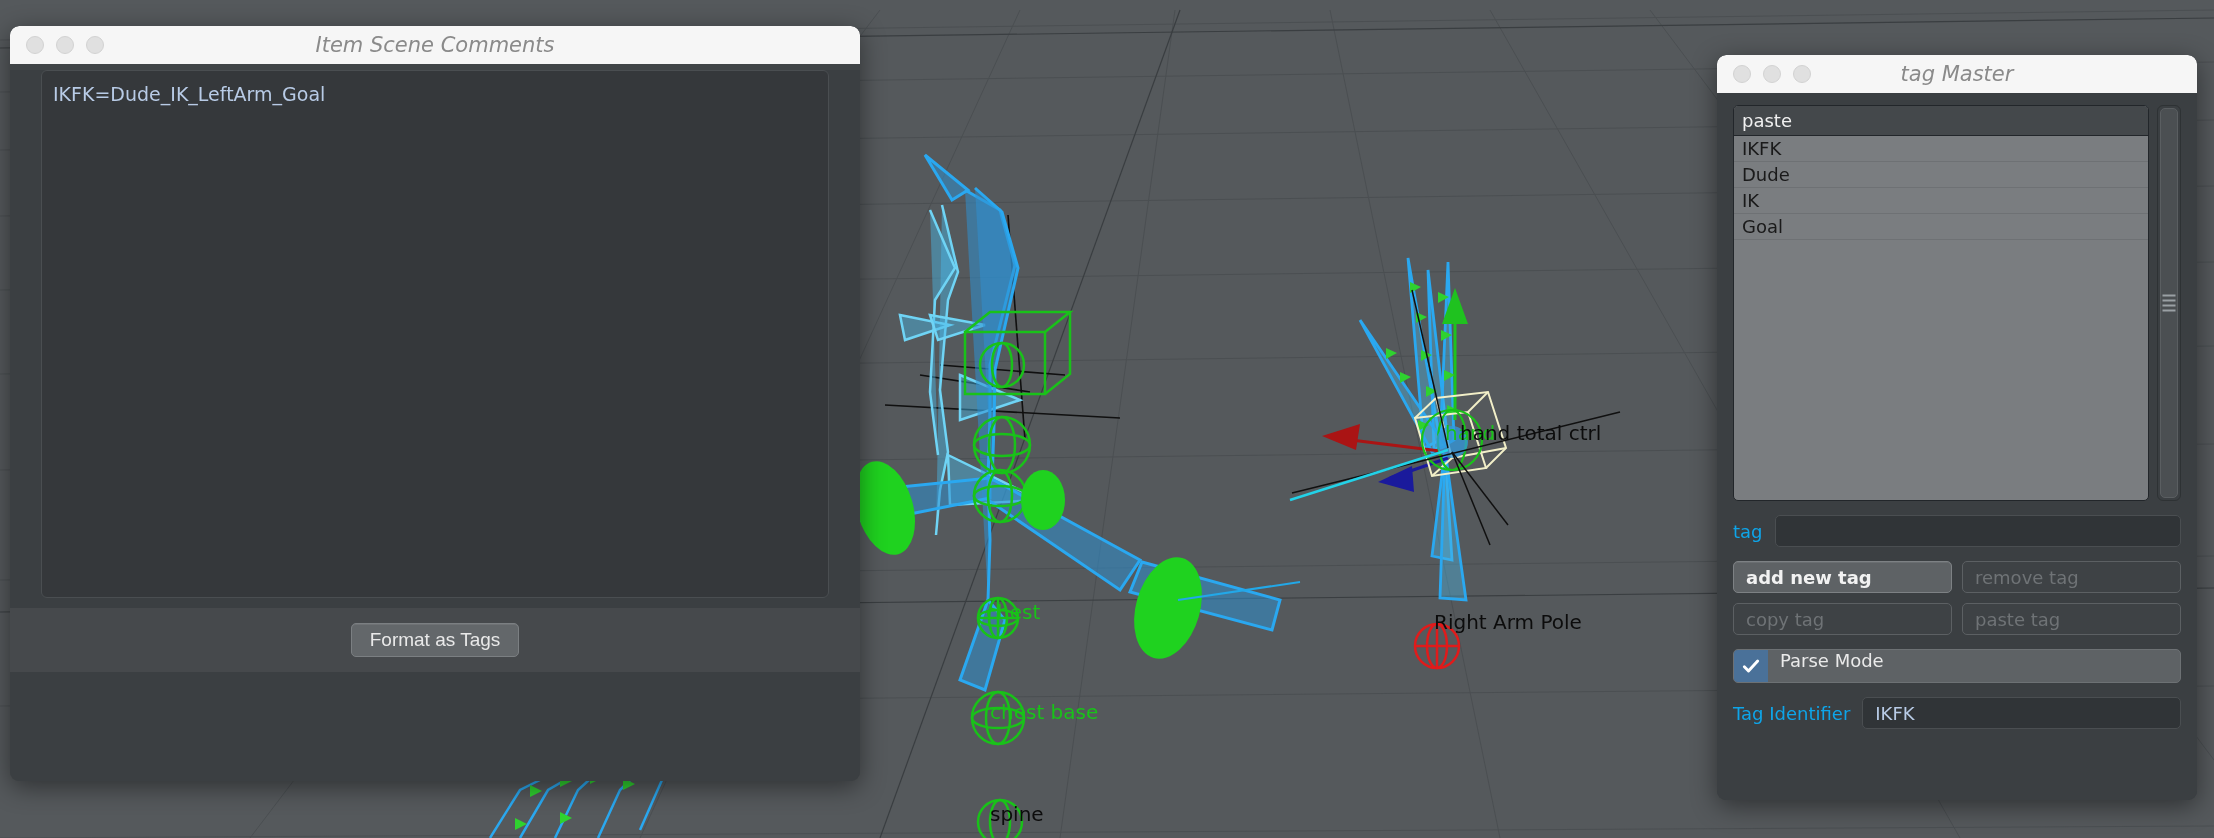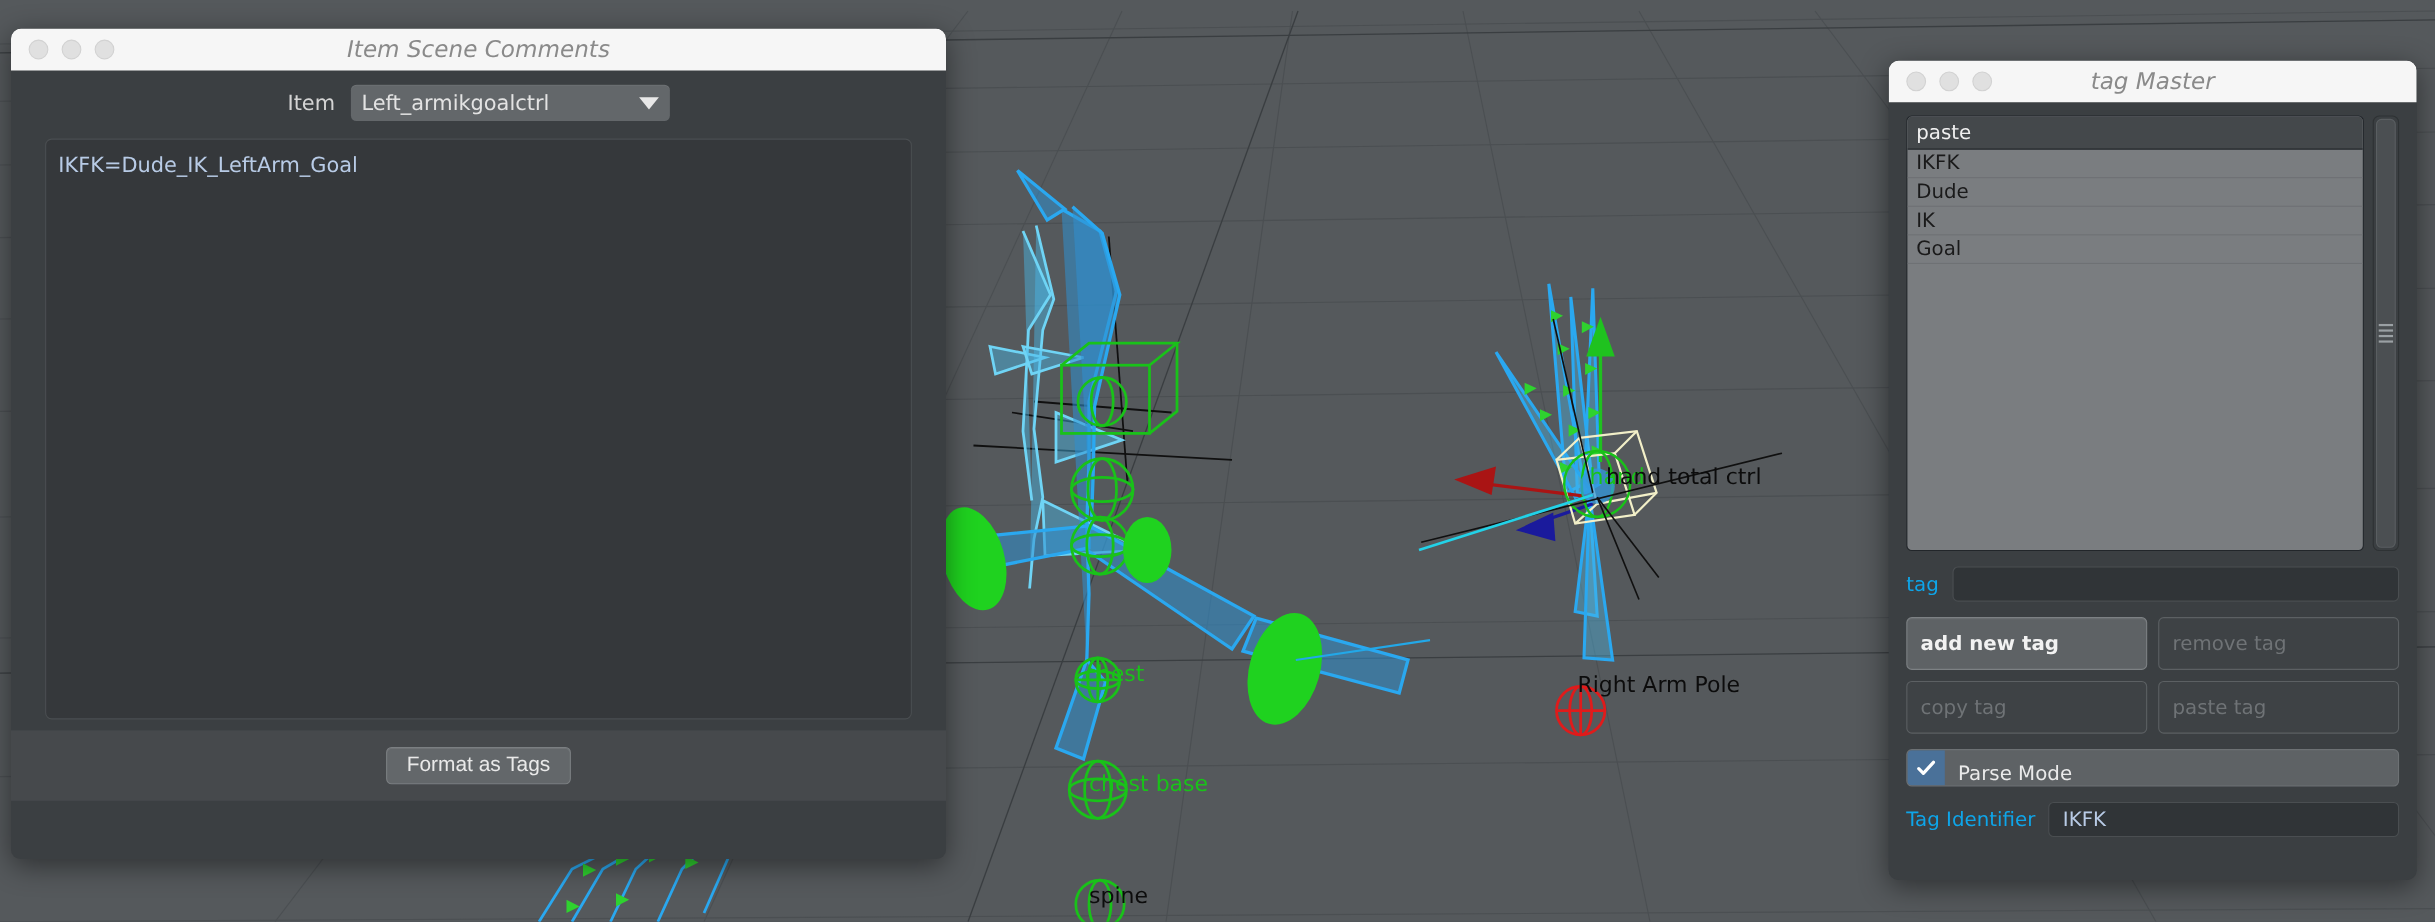--- a/index.html
+++ b/index.html
@@ -185,41 +185,41 @@
     border-radius: 5px;
     display: flex; align-items: center;
     padding: 0 12px;
     color: #b8cbe6; font-size: 18px;
   }
   .btn-grid {
     display: grid; grid-template-columns: 1fr 1fr;
     gap: 10px; margin-top: 14px;
   }
   .tm-btn {
-    height: 48px;
+    height: 32px;
     border-radius: 5px;
     border: 1px solid #5c6063;
     background: #3e4245;
     color: #6f7376;
     font-size: 18px;
     display: flex; align-items: center;
     padding-left: 12px;
     cursor: default;
   }
   .tm-btn.enabled {
     background: #5e6265;
     color: #f2f2f2;
     border-color: #7d8184;
     font-weight: bold;
     cursor: pointer;
     box-shadow: inset 0 1px 0 rgba(255,255,255,.08);
   }
   .check-row {
     margin-top: 14px;
-    display: flex; align-items: flex-end;
+    display: flex; align-items: flex-start;
     height: 34px;
     background: #5e6265;
     border: 1px solid #6d7174;
     border-radius: 5px;
     overflow: hidden;
   }
   .check-box {
     width: 34px; height: 100%;
     background: #4a7199;
     display: flex; align-items: center; justify-content: center;
@@ -422,27 +422,20 @@
   <div class="titlebar">
     <div class="lights">
       <span class="light"></span>
       <span class="light"></span>
       <span class="light"></span>
     </div>
     <div class="title-text">Item Scene Comments</div>
   </div>
 
   <div class="body">
-    <div class="row-item">
-      <span class="lbl">Item</span>
-      <div class="dropdown">
-        <span>Left_armikgoalctrl</span>
-        <span class="chev"></span>
-      </div>
-    </div>
 
     <div class="textarea-wrap">
       <div class="ta-line">IKFK=Dude_IK_LeftArm_Goal</div>
     </div>
 
     <div class="btnbar">
       <button class="btn">Format as Tags</button>
     </div>
   </div>
 </div>

